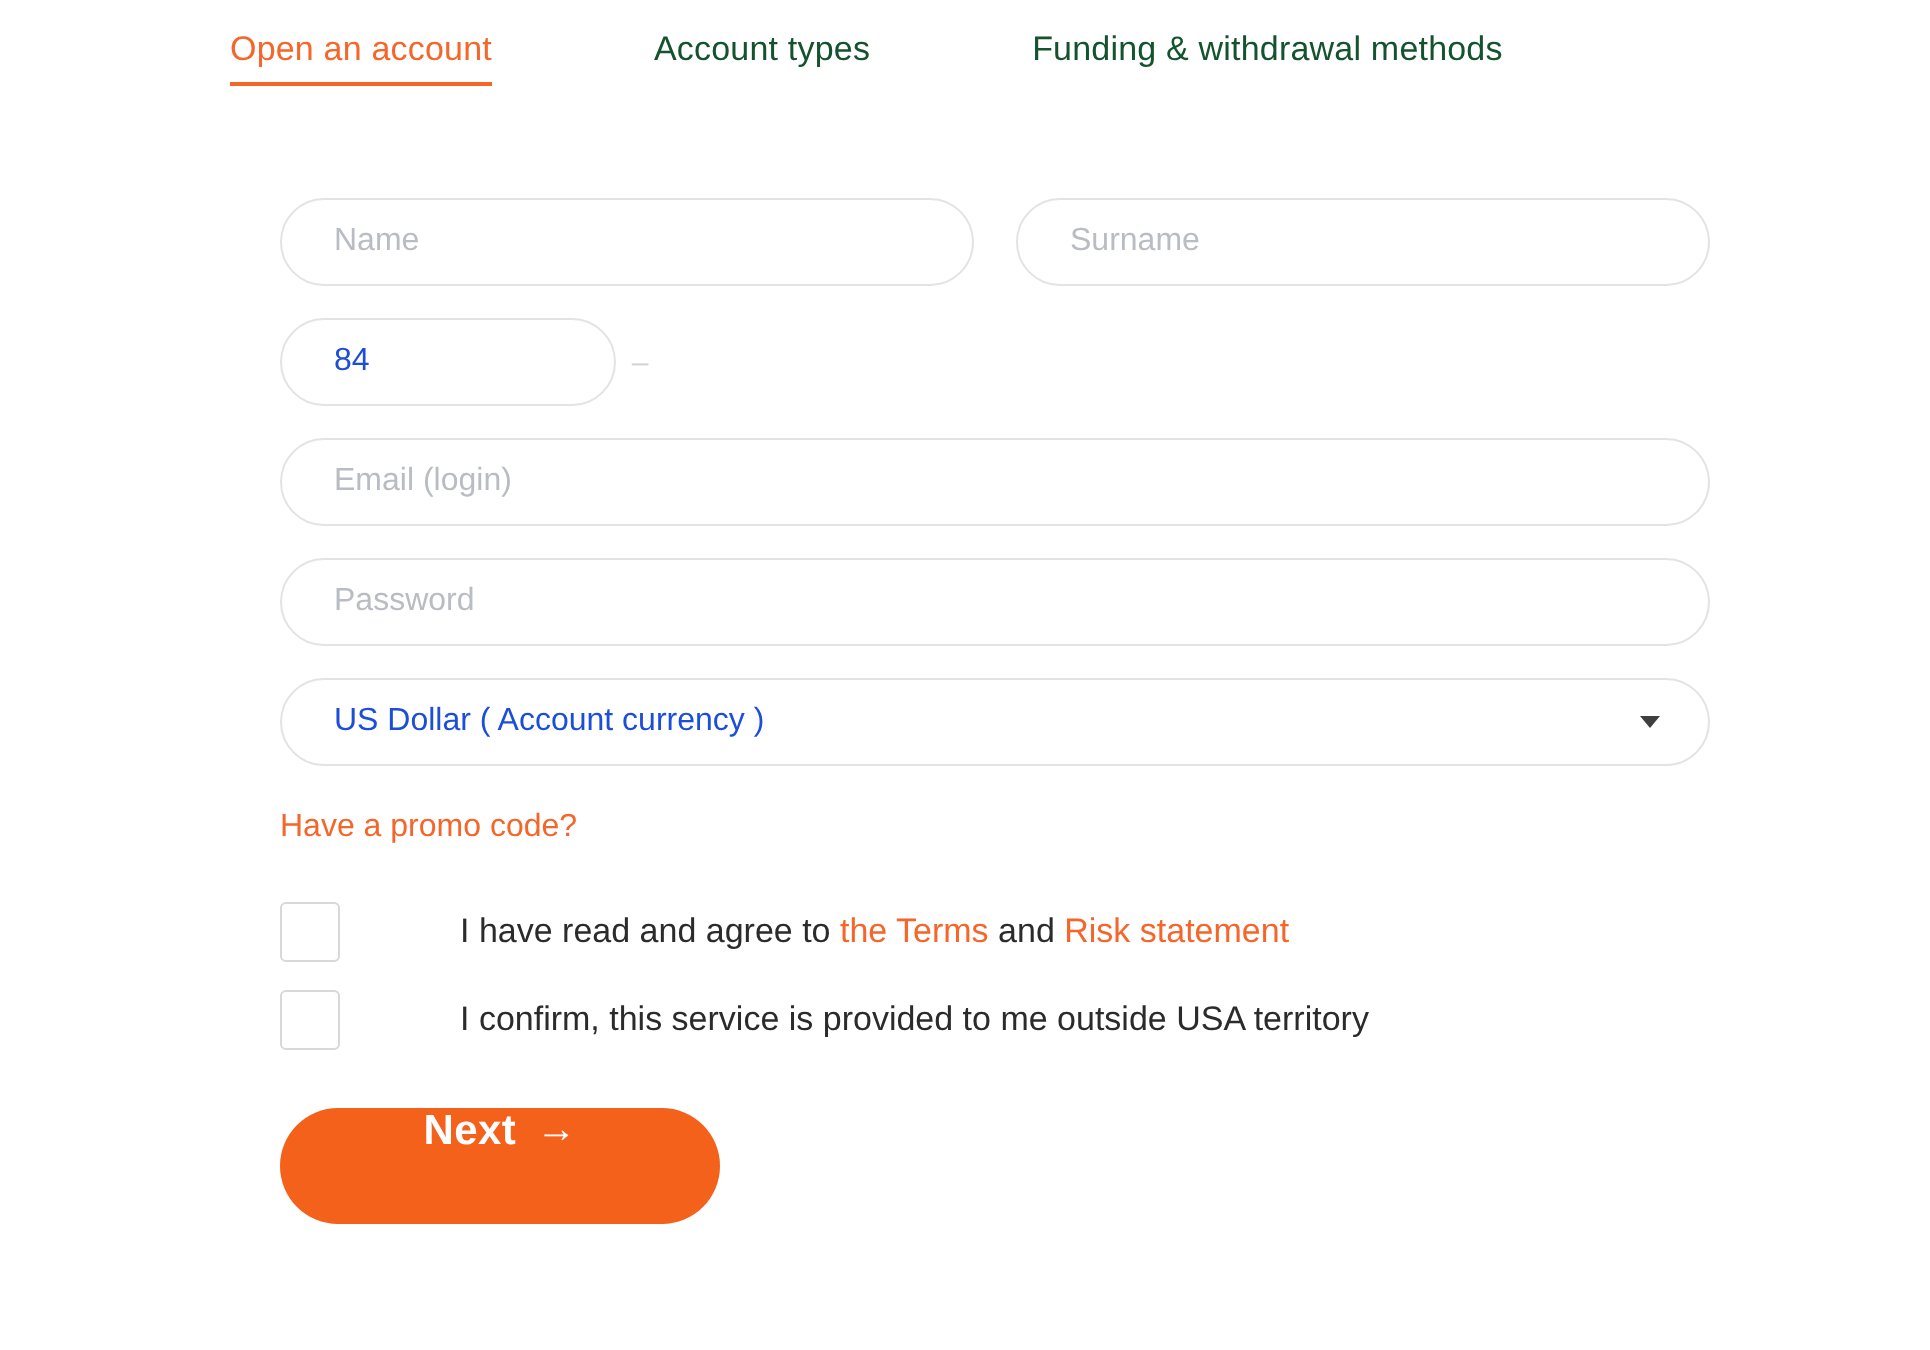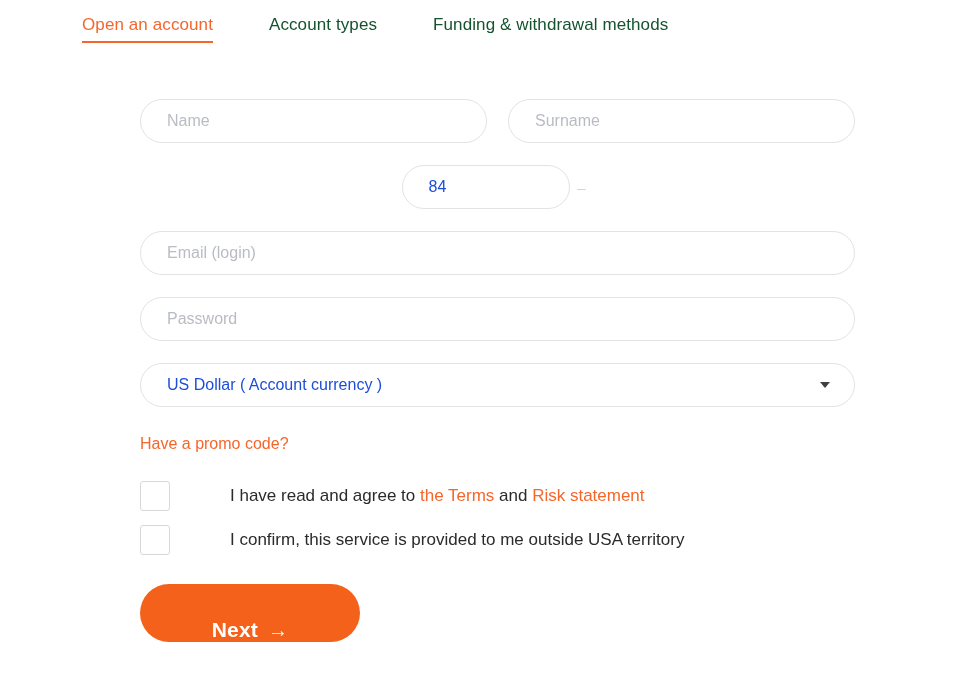--- a/index.html
+++ b/index.html
@@ -16,22 +16,22 @@
     position: relative;
     width: 965px;
     height: 675px;
     background: #ffffff;
   }
 
   
   .tabs {
     display: flex;
     align-items: flex-start;
-    gap: 56px;
-    padding-left: 82px;
+    gap: 81px;
+    padding-left: 115px;
     padding-top: 14px;
   }
   .tab {
     font-size: 17px;
     color: #14532d;
     line-height: 22px;
     padding-bottom: 5px;
     cursor: pointer;
     white-space: nowrap;
     letter-spacing: 0.1px;
@@ -45,22 +45,21 @@
   .form {
     position: absolute;
     left: 140px;
     top: 99px;
     width: 715px;
   }
 
   .row {
     display: flex;
     align-items: center;
-    margin-bottom: 22px;
-    justify-content: center;
+    margin-bottom: 16px;
   }
 
   .field {
     height: 44px;
     border: 1px solid #e3e3e3;
     border-radius: 22px;
     background: #ffffff;
     display: flex;
     align-items: center;
     padding: 0 26px;
@@ -157,21 +156,21 @@
     height: 58px;
     border: none;
     border-radius: 29px;
     background: #f4611a;
     color: #ffffff;
     font-size: 21px;
     font-weight: bold;
     font-family: "Liberation Sans", sans-serif;
     cursor: pointer;
     display: flex;
-    align-items: flex-end;
+    align-items: flex-start;
     justify-content: center;
     gap: 10px;
     letter-spacing: 0.2px;
   }
   .next-btn .arrow { font-weight: normal; font-size: 20px; }
 </style>
 </head>
 <body>
 
 <div class="page">

